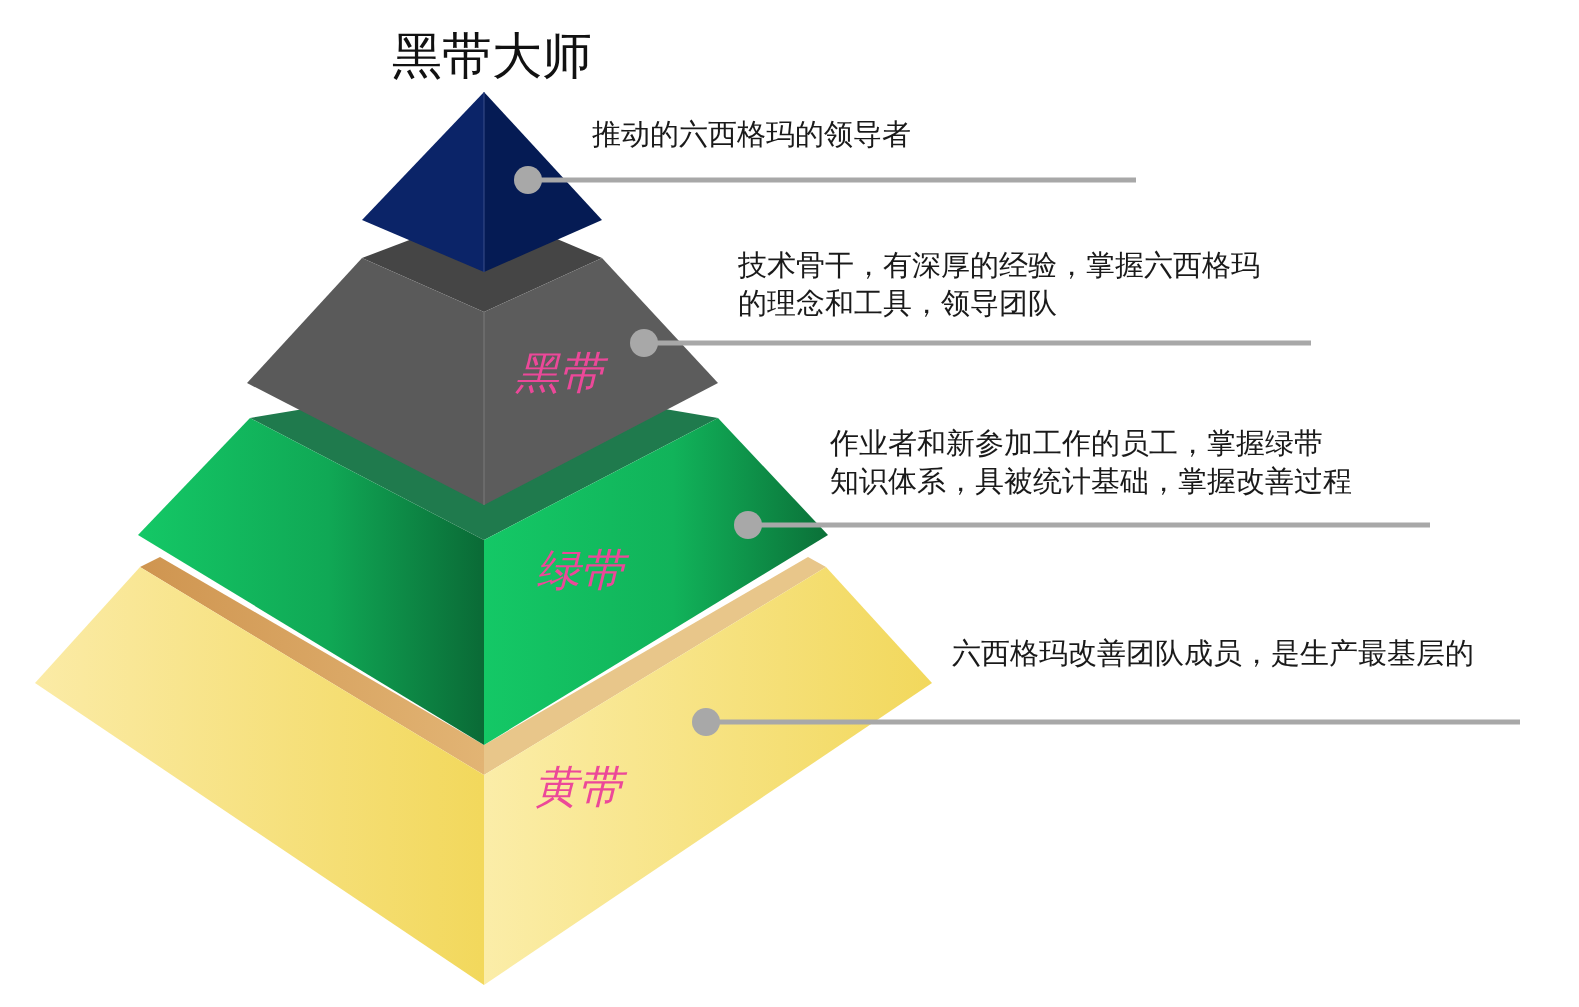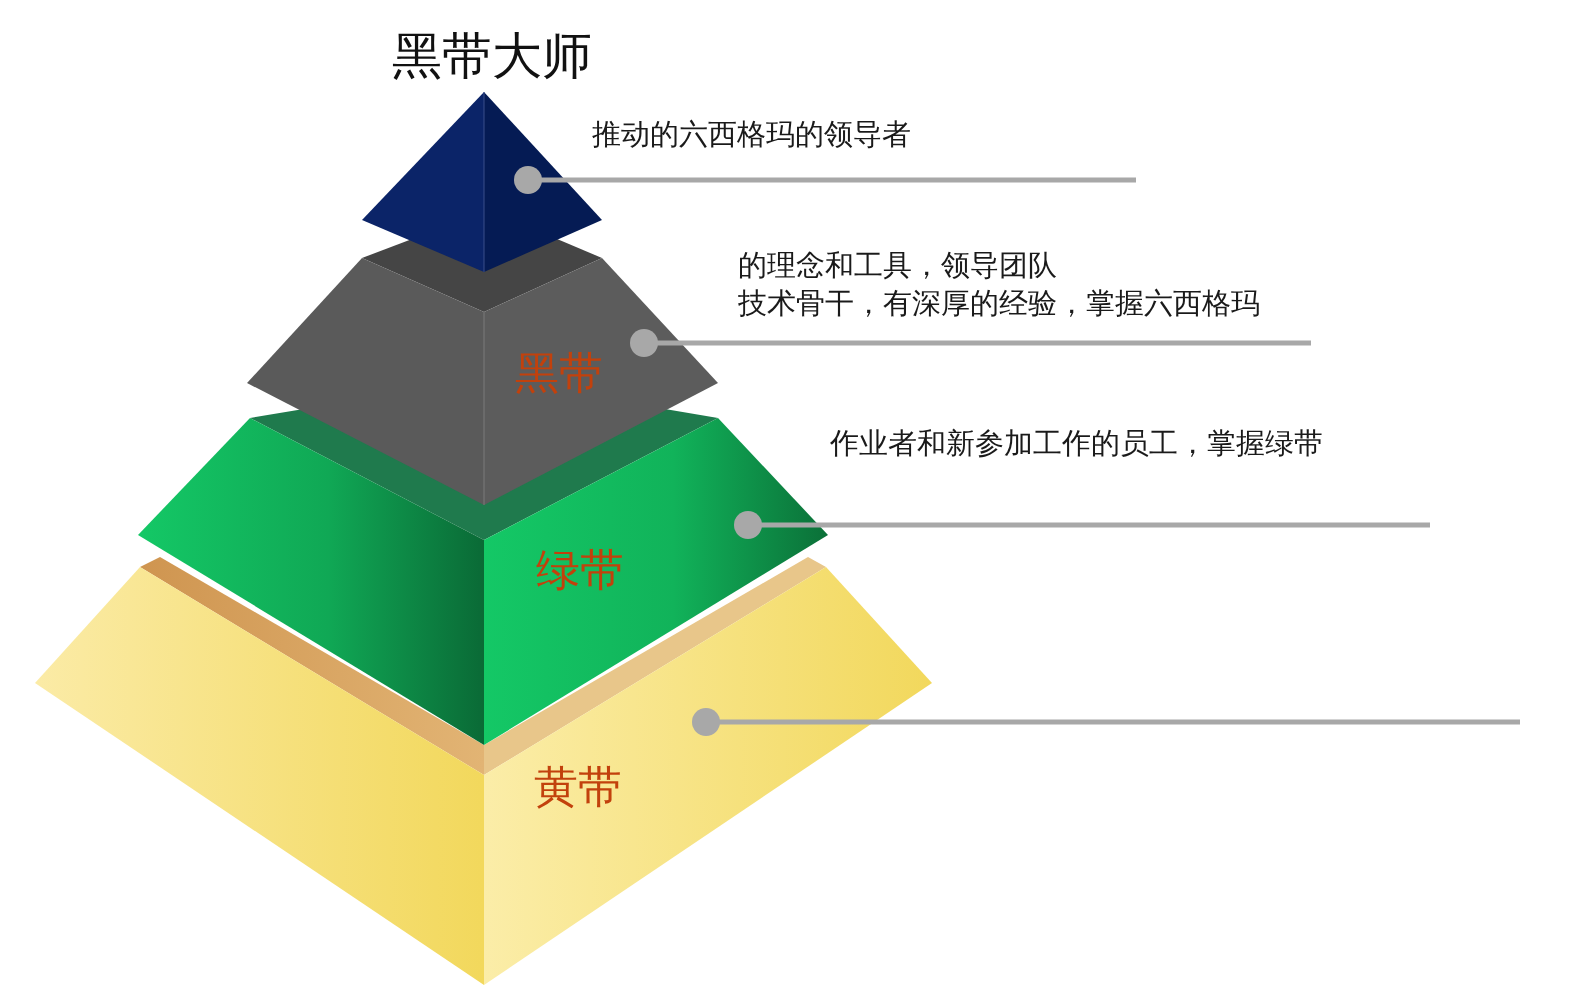--- a/index.html
+++ b/index.html
@@ -1,21 +1,21 @@
 <!DOCTYPE html>
 <html><head>
 <meta charset="utf-8">
 <style>
   html, body { margin: 0; padding: 0; background: #ffffff; }
   body { width: 1579px; height: 1007px; position: relative; overflow: hidden;
          font-family: "DejaVu Sans", "Liberation Sans", sans-serif; color: #111; }
   #pyramid { position: absolute; left: 0; top: 0; }
   .title { position: absolute; left: 392px; top: 30px; font-size: 50px; line-height: 60px;
            color: #111; letter-spacing: 0px; white-space: nowrap; font-family: Liberation Mono, monospace; }
-  .tier-label { position: absolute; font-size: 44px; line-height: 50px; color: #c2410c; white-space: nowrap; }
+  .tier-label { position: absolute; font-size: 44px; line-height: 50px; color: #ec4899; white-space: nowrap; font-style: italic; }
   .desc { position: absolute; font-size: 29px; line-height: 38px; color: #1a1a1a; white-space: nowrap; }
   .desc div { white-space: nowrap; }
 </style>
 </head>
 <body>
 
 <svg id="pyramid" width="1579" height="1007" viewBox="0 0 1579 1007" xmlns="http://www.w3.org/2000/svg">
   <defs>
     <linearGradient id="gYL" x1="0" y1="0" x2="1" y2="0">
       <stop offset="0" stop-color="#fbeba6"></stop>
@@ -86,22 +86,24 @@
 
 <div class="tier-label" style="left:515px; top:348px;">黑带</div>
 <div class="tier-label" style="left:536px; top:545px;">绿带</div>
 <div class="tier-label" style="left:534px; top:762px;">黄带</div>
 
 <div class="desc" style="left:592px; top:115px;text-align:center;">
   <div>推动的六西格玛的领导者</div>
 </div>
 
 <div class="desc" style="left:738px; top:246px;">
+  <div>技术骨干，有深厚的经验，掌握六西格玛</div>
   <div>的理念和工具，领导团队</div>
-  <div>技术骨干，有深厚的经验，掌握六西格玛</div>
 </div>
 
 <div class="desc" style="left:830px; top:424px;">
   <div>作业者和新参加工作的员工，掌握绿带</div>
+  <div>知识体系，具被统计基础，掌握改善过程</div>
 </div>
 
 <div class="desc" style="left:952px; top:634px;">
+  <div>六西格玛改善团队成员，是生产最基层的</div>
 </div>
 
 </body></html>

